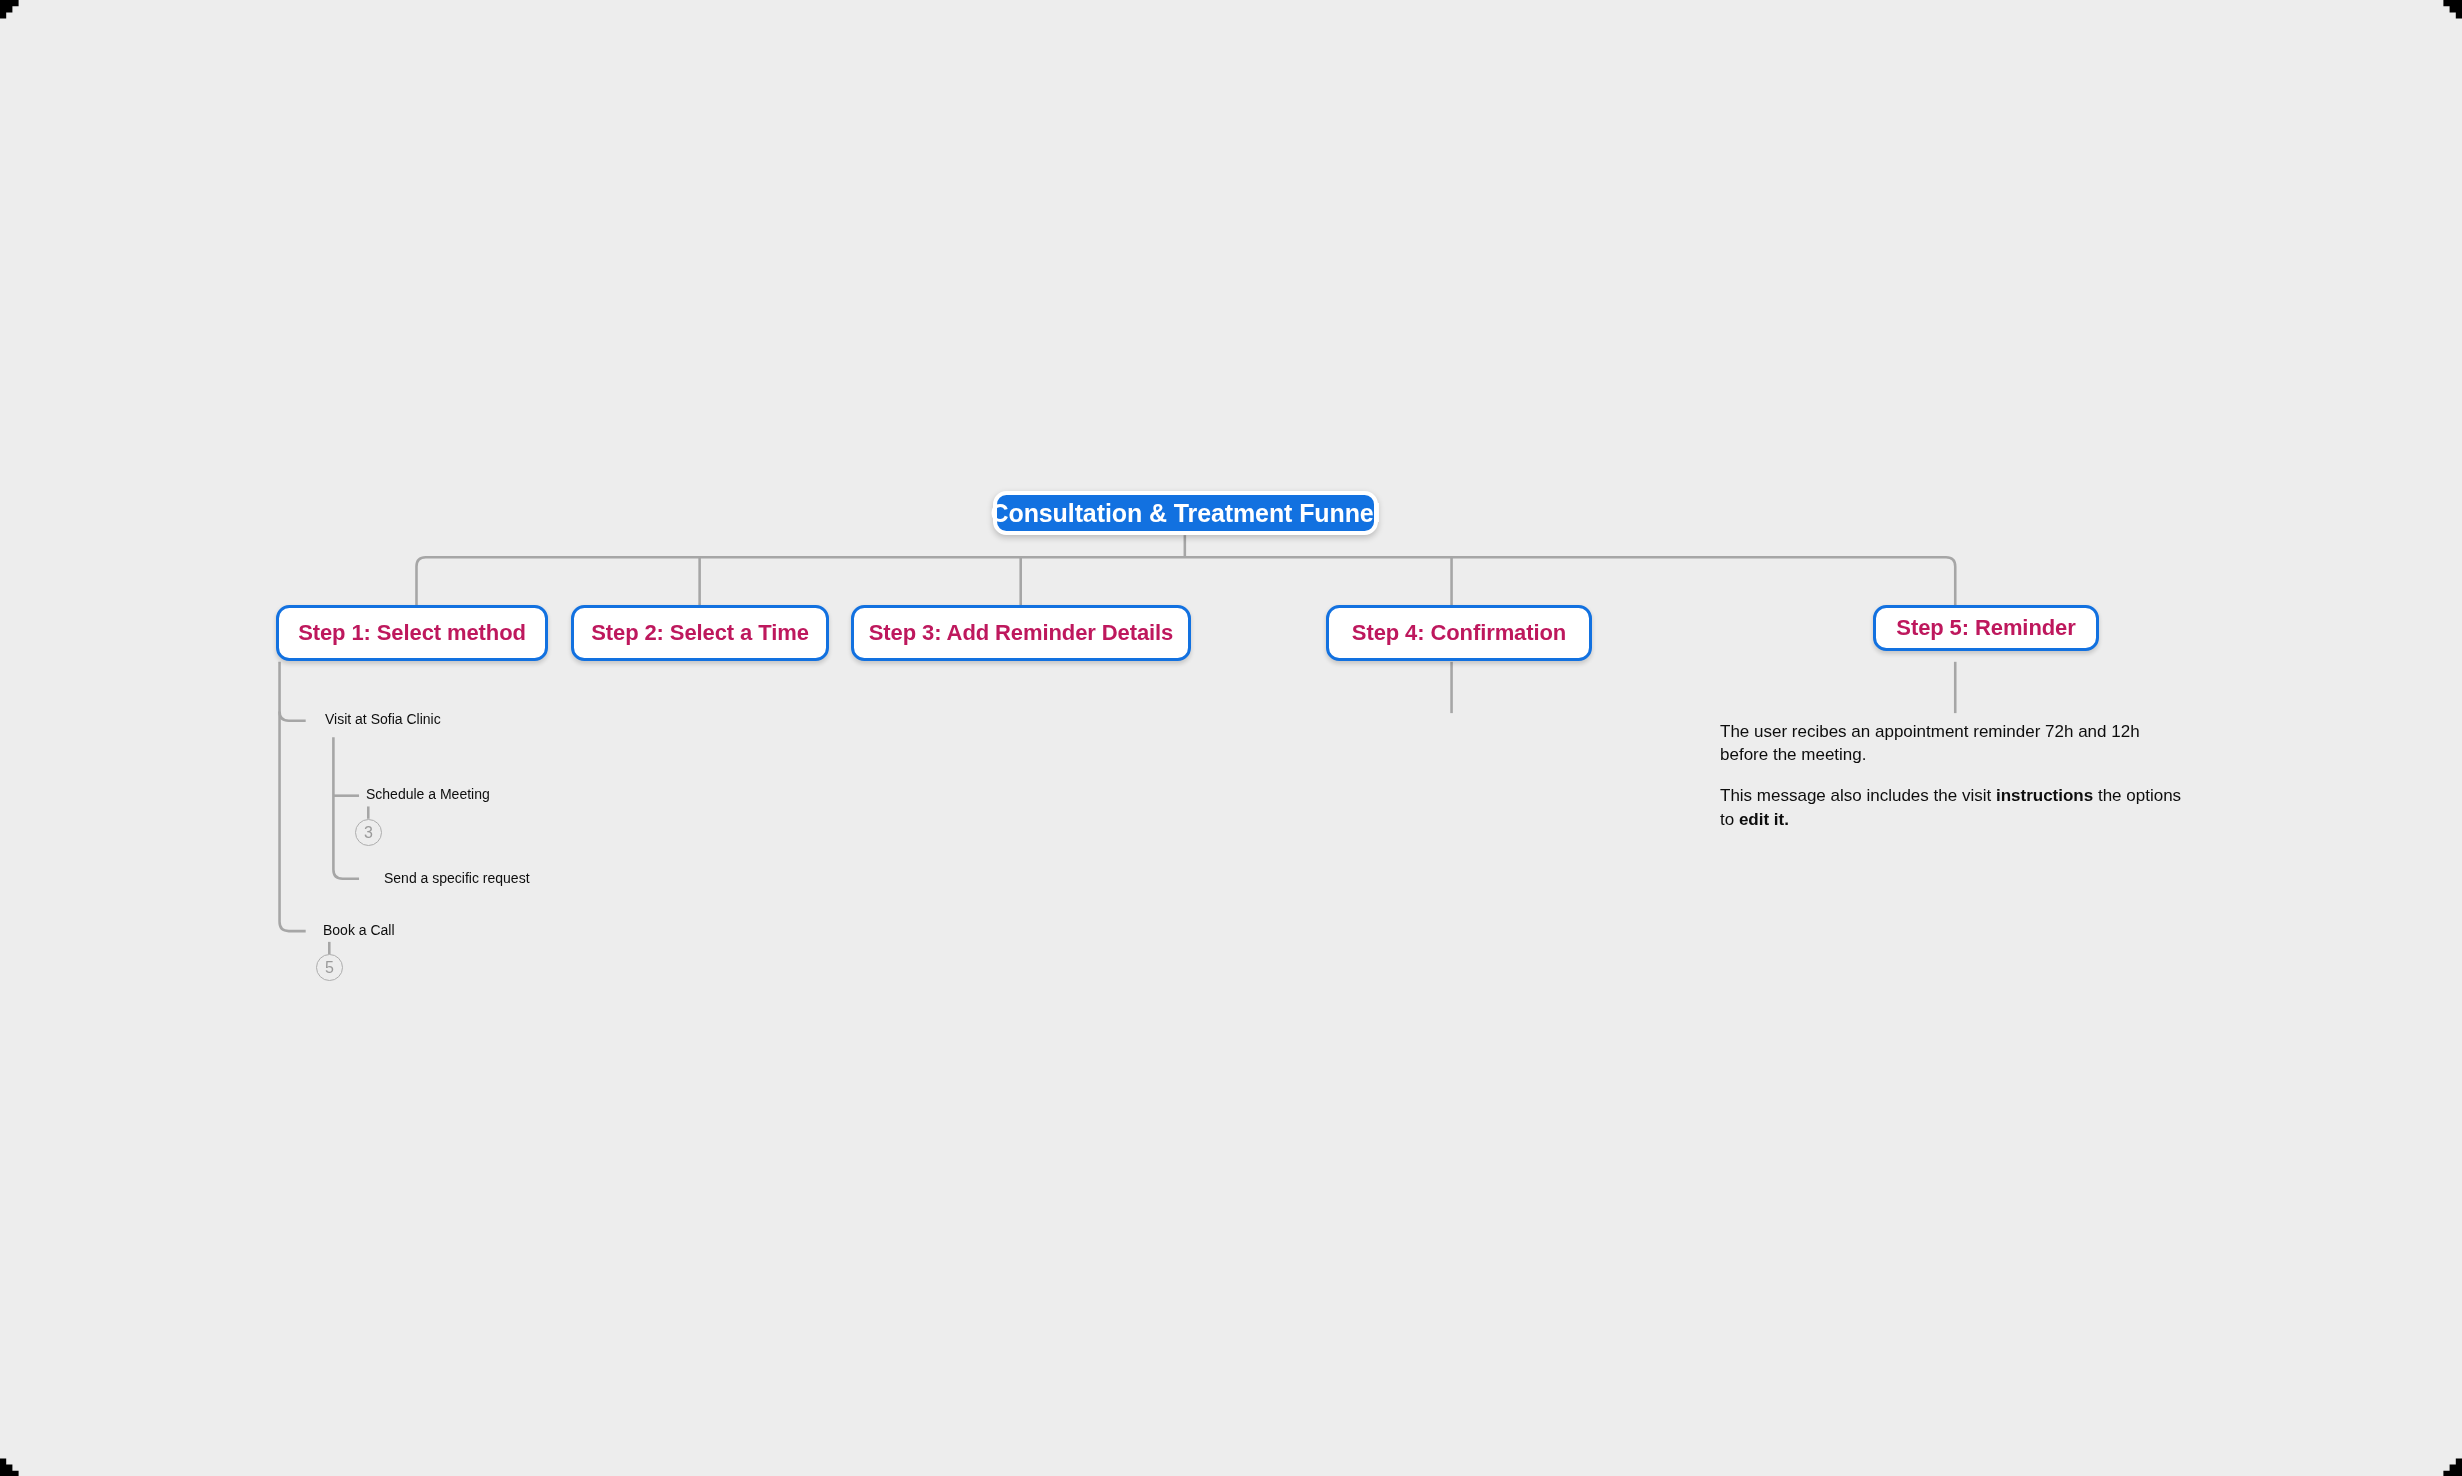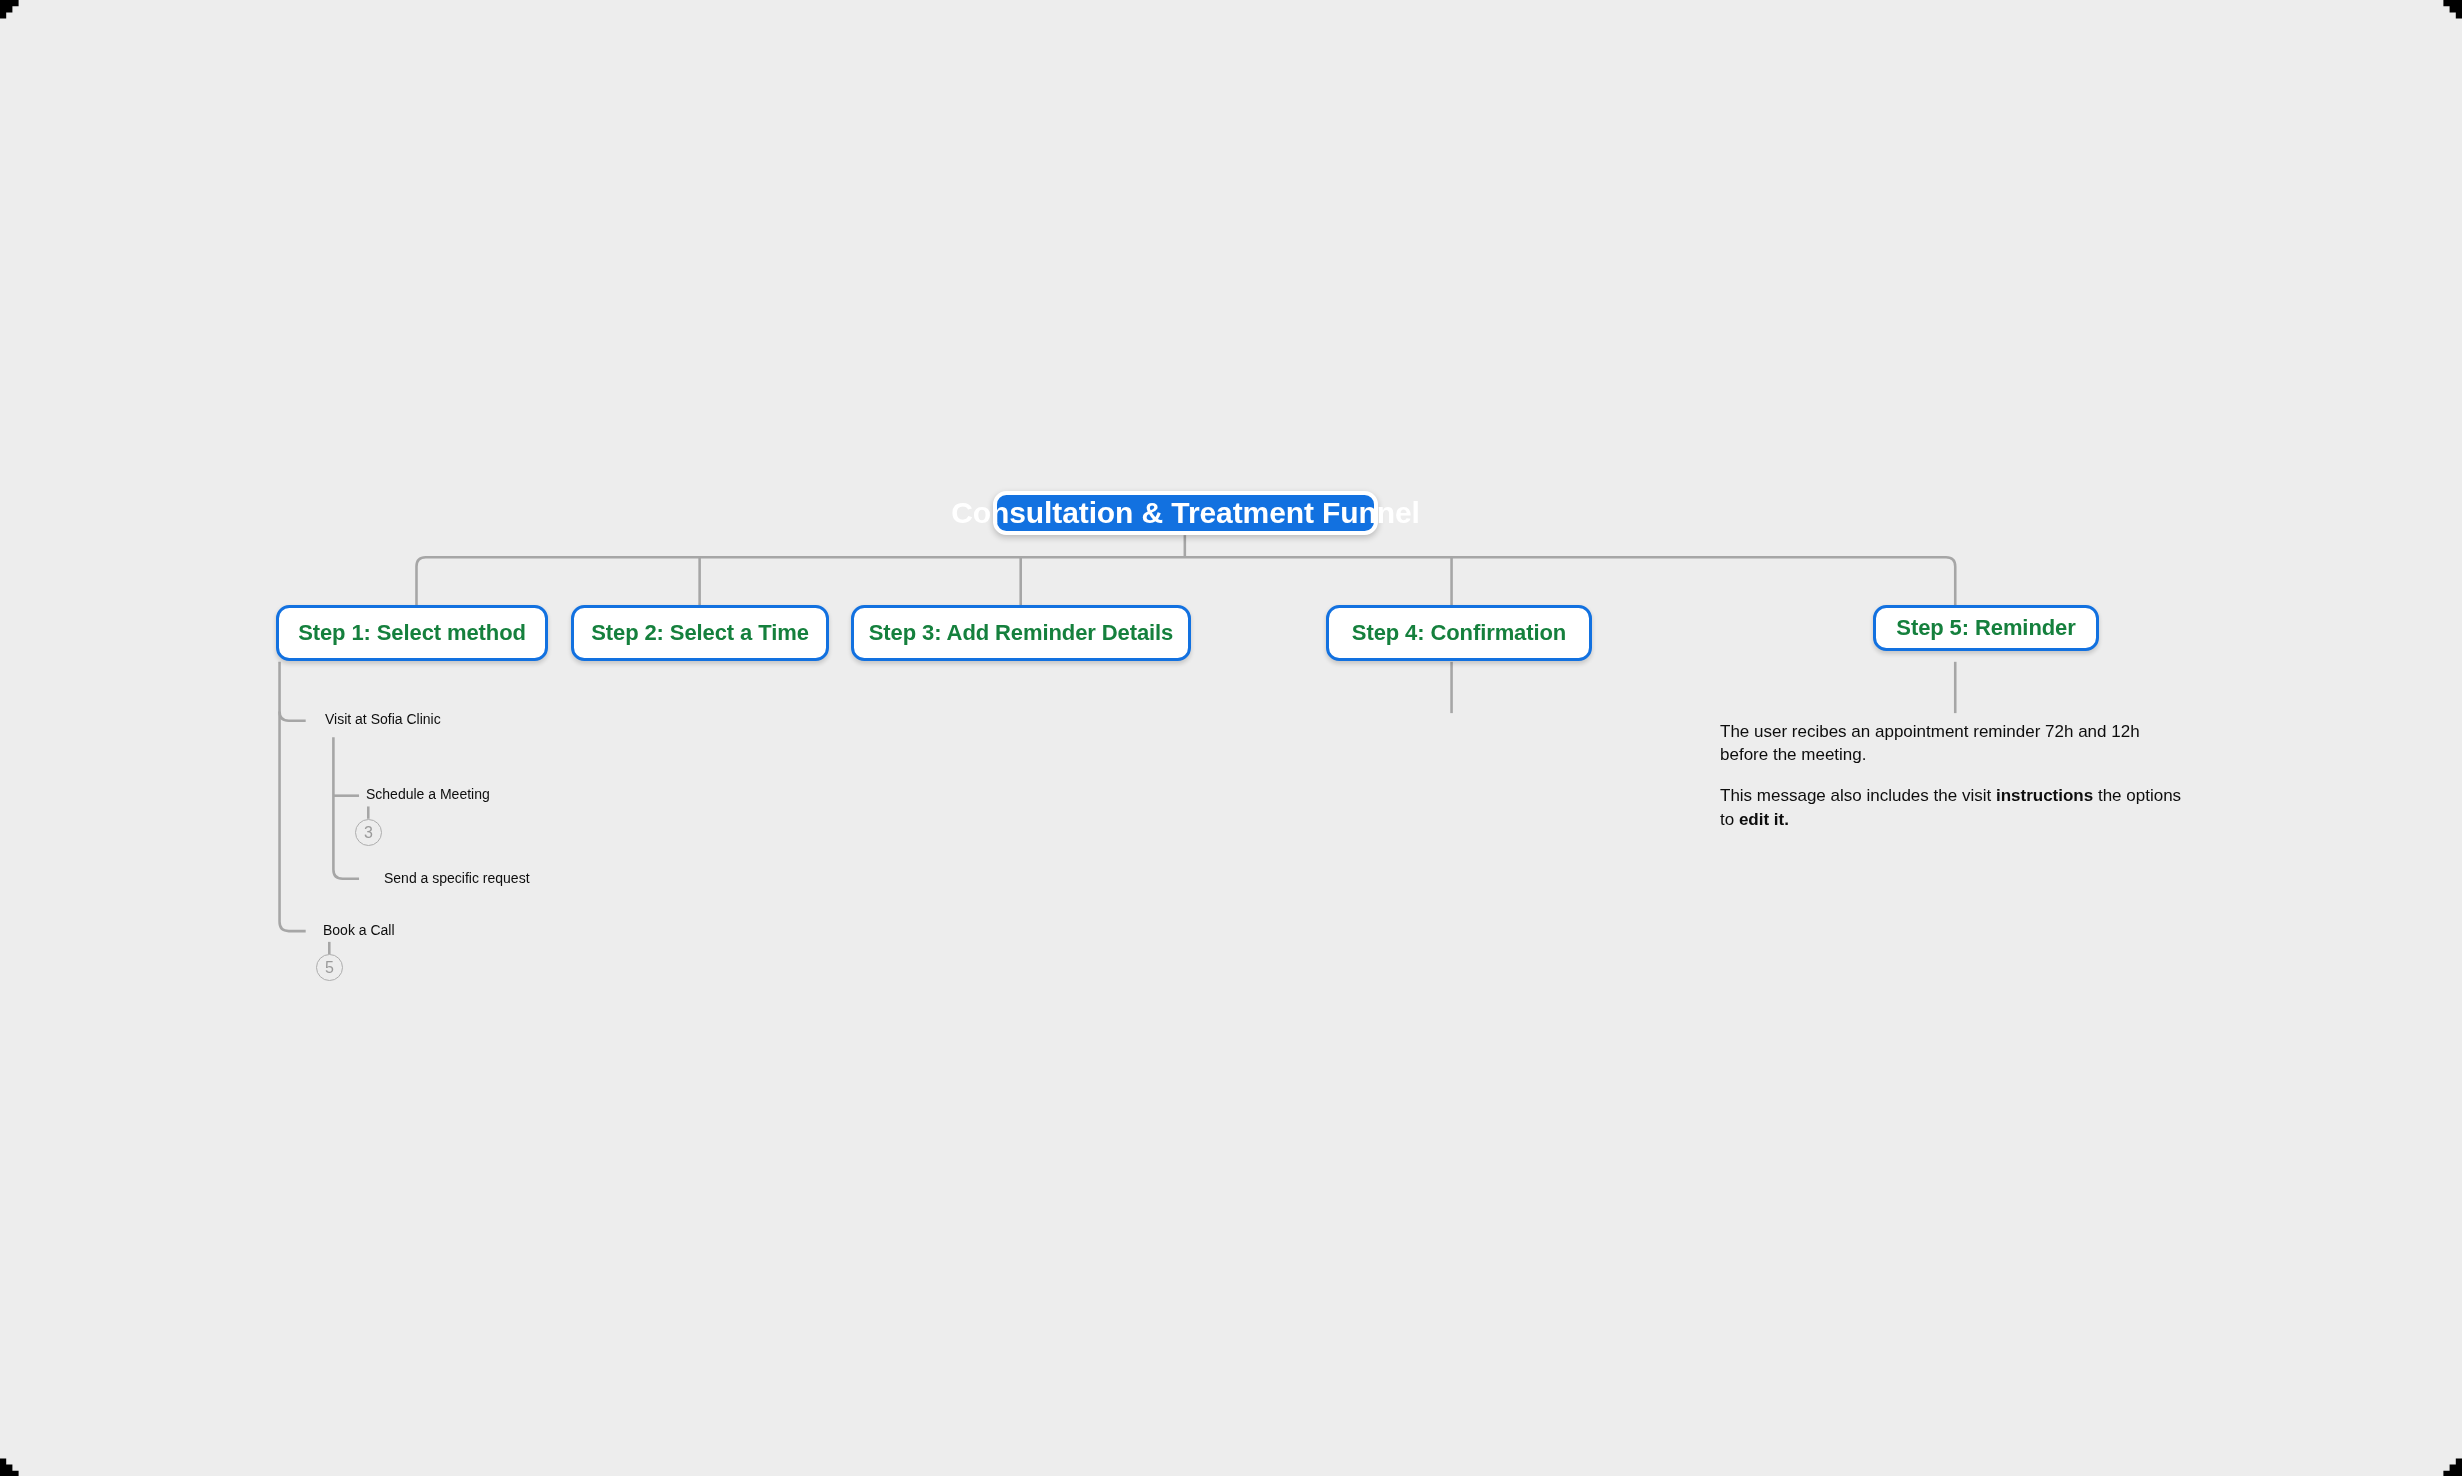--- a/index.html
+++ b/index.html
@@ -56,30 +56,30 @@
     justify-content: center;
     white-space: nowrap;
   }
 
   .node-root {
     background: #1271e0;
     border: 4.6px solid #ffffff;
     border-radius: 13.3px;
     color: #ffffff;
     font-weight: bold;
-    font-size: 30px;
+    font-size: 25px;
     letter-spacing: -0.1px;
     box-shadow: 0 2.6px 6.2px rgba(0,0,0,0.22);
   }
 
   .node-step {
     background: #ffffff;
     border: 3.6px solid #1271e0;
     border-radius: 13.3px;
-    color: #15803d;
+    color: #be185d;
     font-weight: bold;
     font-size: 22px;
     letter-spacing: -0.1px;
     box-shadow: 0 2.1px 4.6px rgba(0,0,0,0.16);
   }
 
   
   .leaf {
     position: absolute;
     z-index: 10;

